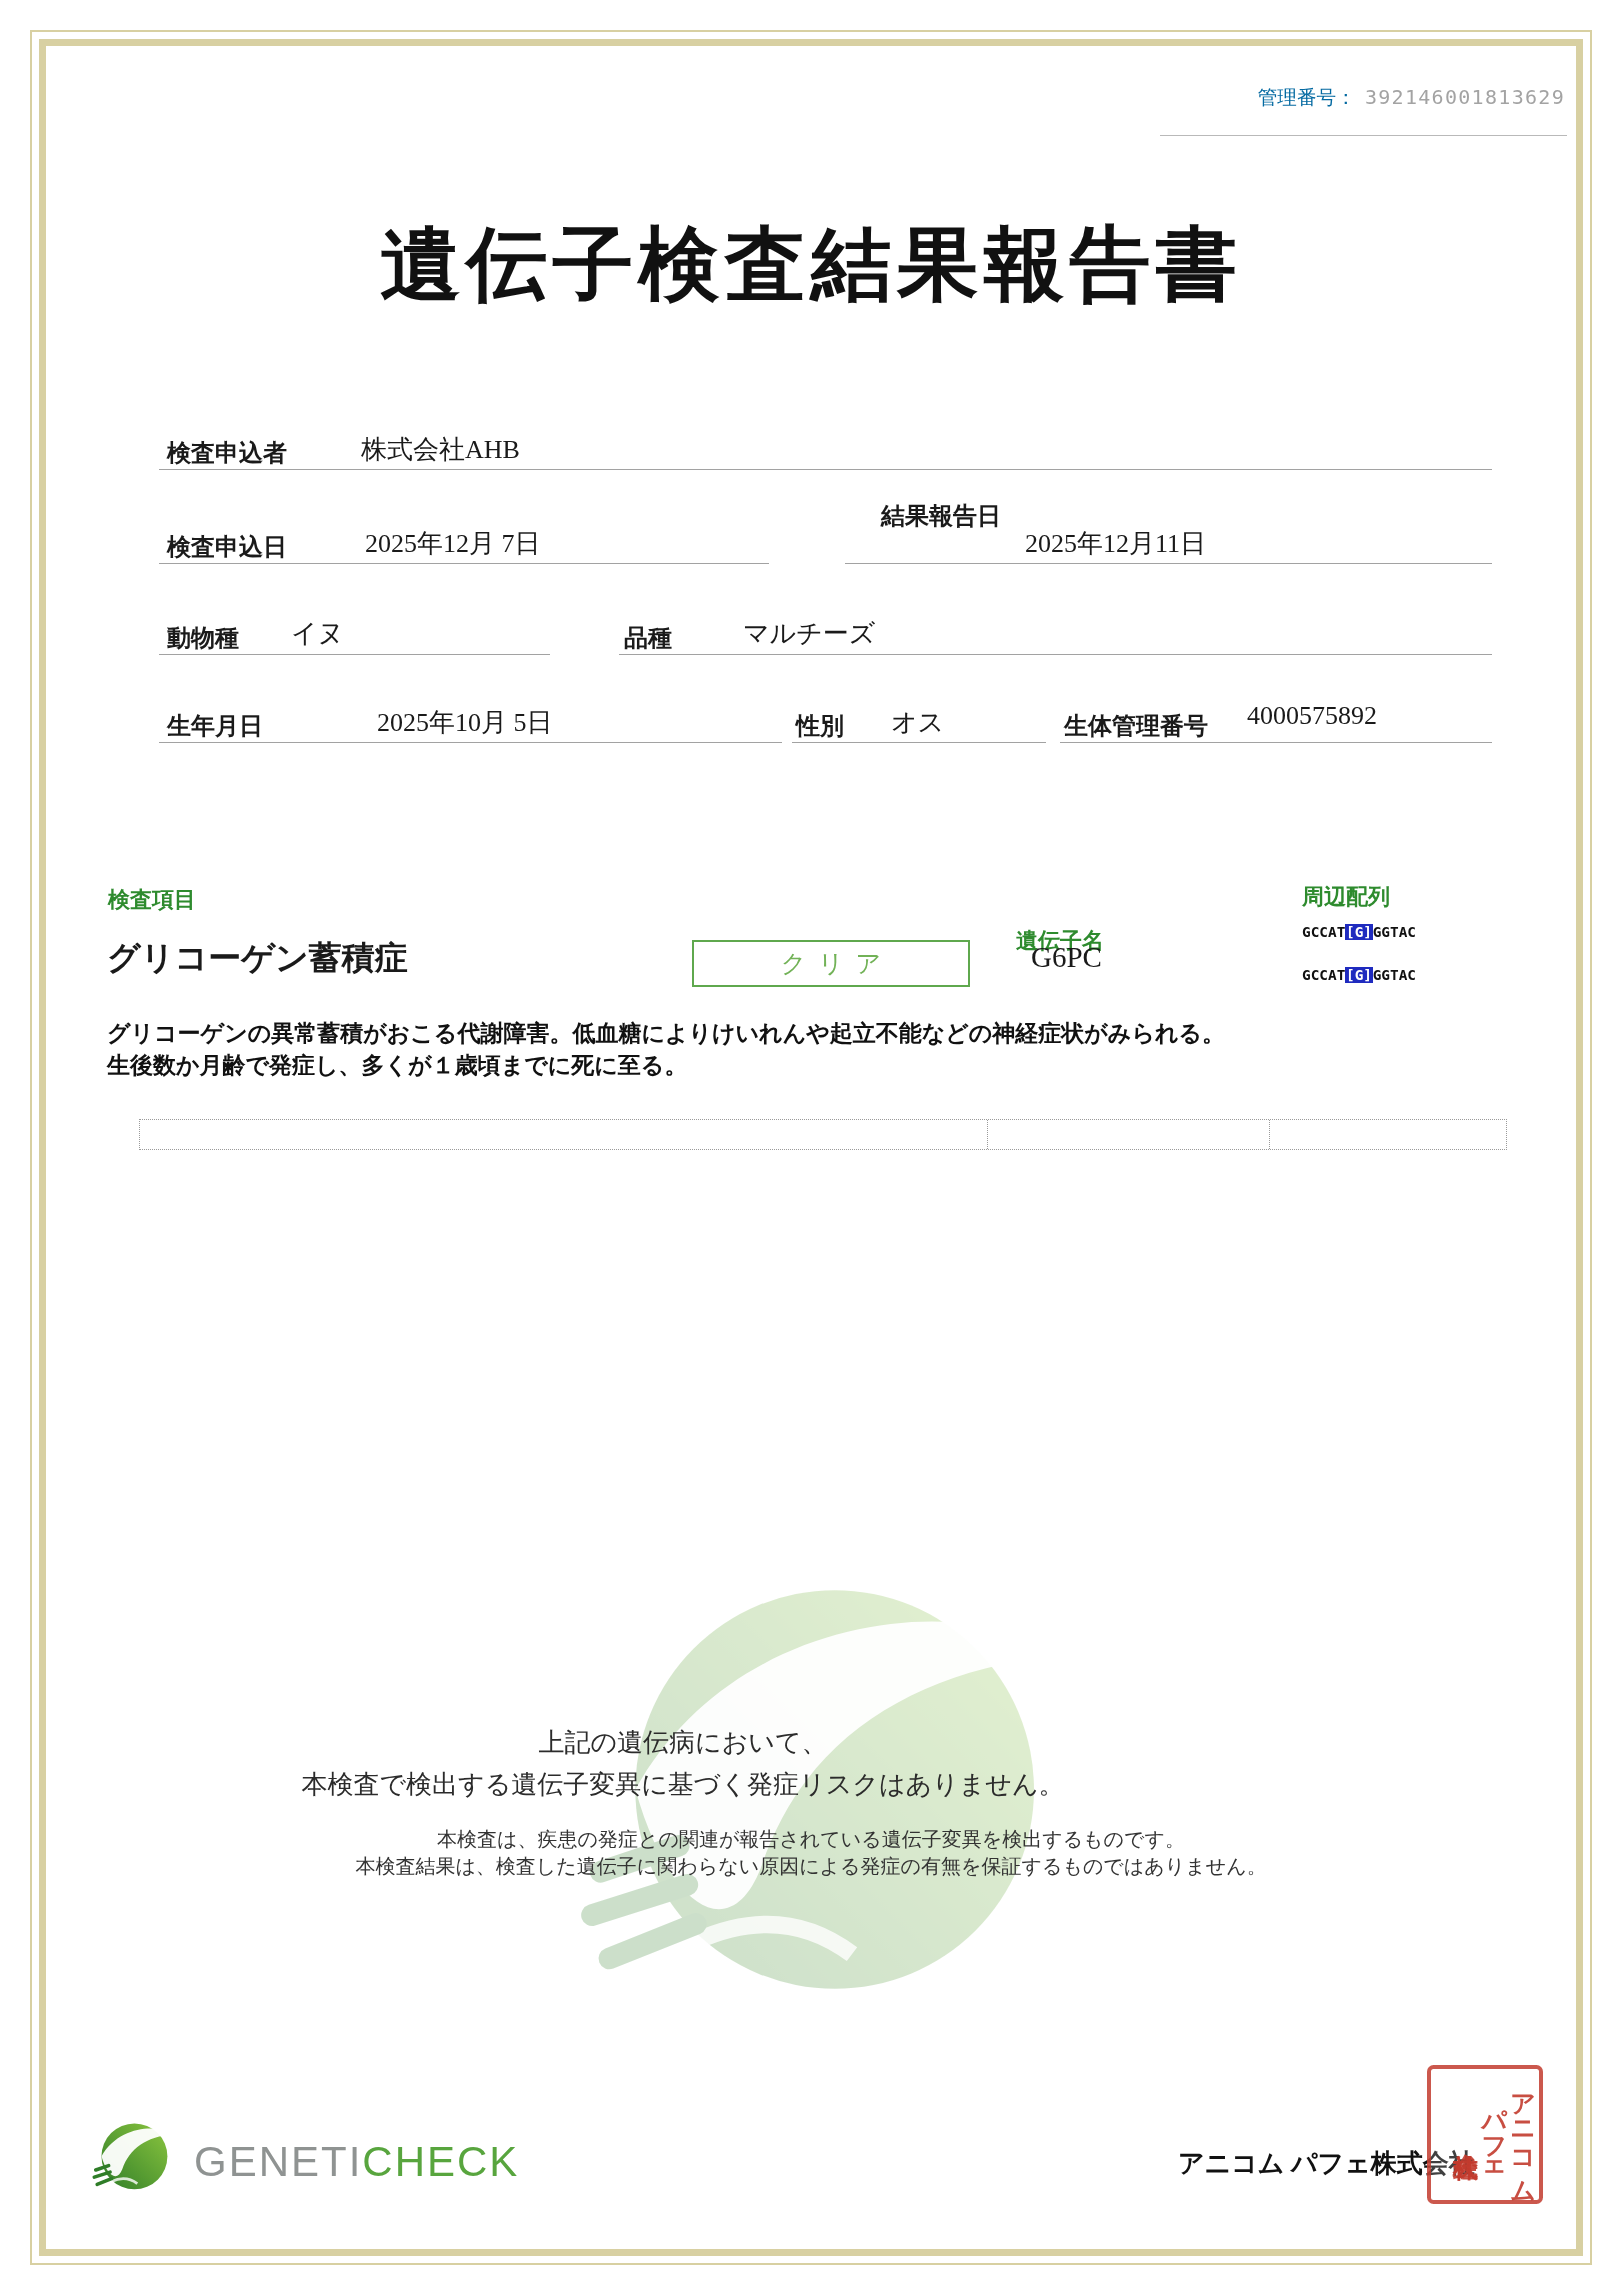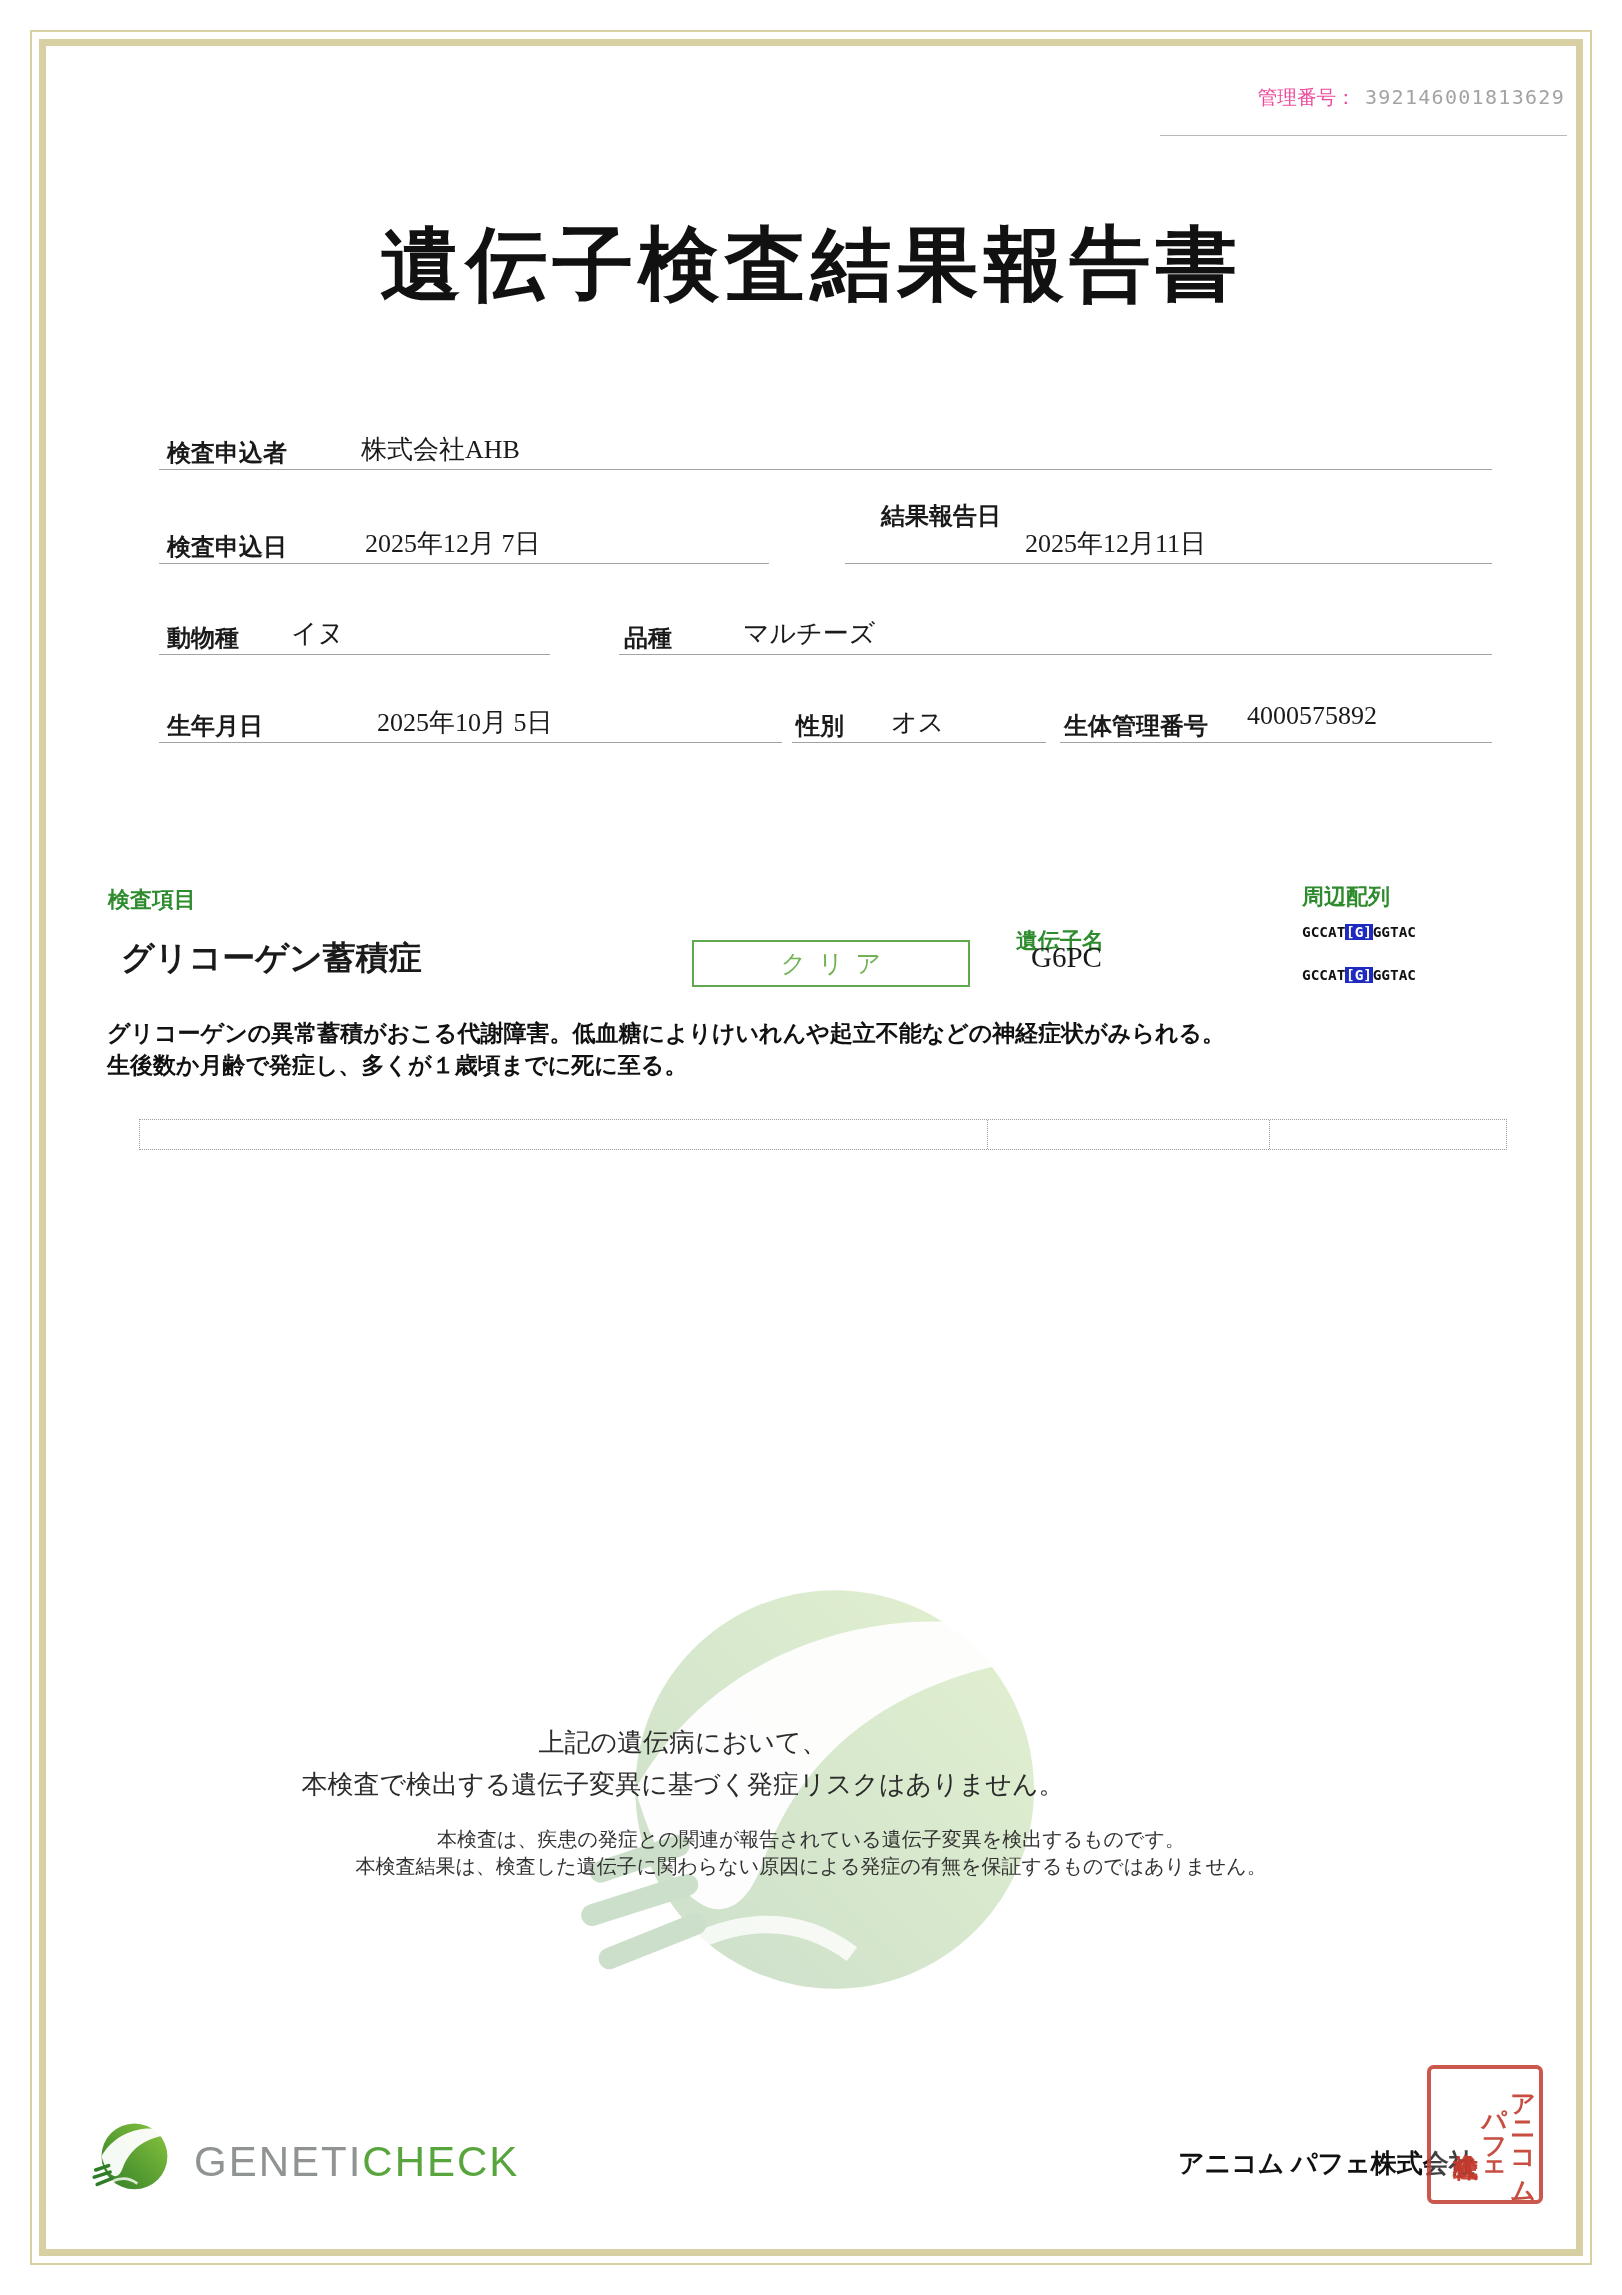--- a/index.html
+++ b/index.html
@@ -8,31 +8,31 @@
     font-family:"Liberation Serif","DejaVu Serif",serif; color:#1a1a1a; overflow:hidden;
   }
   .abs { position:absolute; }
 
   
   .frame-outer { position:absolute; top:30px; left:30px; right:30px; bottom:30px; border:2.6px solid #d8d0a2; pointer-events:none; }
   .frame-inner { position:absolute; top:39px; left:39px; right:39px; bottom:39px; border:7.2px solid #d8d0a2; pointer-events:none; }
 
   
   .mgmt { font-family:"DejaVu Sans Mono",monospace; color:#a3a3a3; font-size:20px; letter-spacing:1.3px; white-space:nowrap; }
-  .mgmt-label { font-family:Liberation Sans, sans-serif; color:#ec4899; font-size:19.6px; margin-right:9.2px; }
+  .mgmt-label { font-family:Liberation Sans, sans-serif; color:#0369a1; font-size:19.6px; margin-right:9.2px; }
 
   .rule { position:absolute; height:0; border-top:1.3px solid #a2a2a2; }
 
   .title { left:0; width:1622px; text-align:center; font-size:81px; font-weight:bold; letter-spacing:5.2px; color:#111; }
 
   .flabel { font-weight:bold; font-size:24px; white-space:nowrap; }
   .fvalue { font-size:26px; white-space:nowrap; }
 
   .ghead { color:#2e8b2e; font-weight:bold; font-size:22px; white-space:nowrap; }
-  .item-name { font-size:33px; font-weight:bold; white-space:nowrap;margin-left:14px; }
+  .item-name { font-size:33px; font-weight:bold; white-space:nowrap; }
   .gene-name { font-size:29px; white-space:nowrap; }
 
   .status-box { width:262px; height:43px; border:2px solid #5fa84e; color:#72b257;
     text-align:center; font-size:25px; letter-spacing:11.8px; line-height:43px; padding-left:11.8px; box-sizing:content-box; }
 
   .seq { font-family:"DejaVu Sans Mono",monospace; font-weight:bold; font-size:14.4px; white-space:nowrap; color:#111; }
   .seq .mut { background:#1f2bbf; color:#ffffff; padding:0 0.7px; }
 
   .desc { font-size:23px; font-weight:600; white-space:nowrap; color:#111; }
   .desc-green { color:#2f9e2f; font-weight:bold; }

